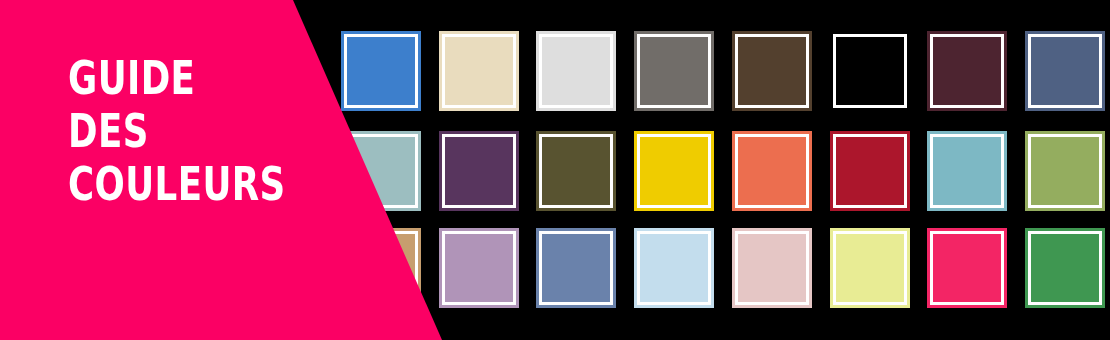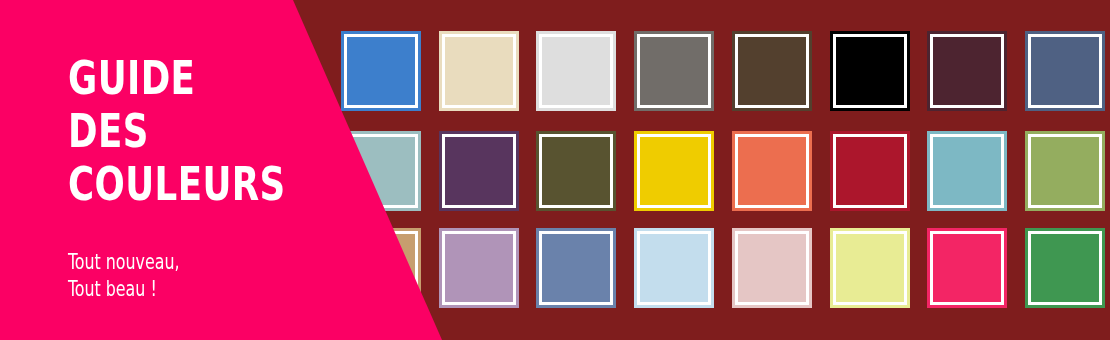--- a/index.html
+++ b/index.html
@@ -115,21 +115,21 @@
     position: absolute;
     left: 68px;
     top: 249px;
     z-index: 3;
     width: 300px;
   }
 </style>
 </head>
 <body>
 
-<div id="banner" style="background: #7f1d1d;">
+<div id="banner" style="background: #000000;">
 
   <div id="swatch-grid">
     <div class="swatch-row row-0">
         <div class="swatch" style="left: 0px; width: 80px; height: 80px; border-color: rgb(61, 127, 204); background: rgb(255, 255, 255);">
           <div class="swatch-inner" style="background: rgb(61, 127, 204);"></div>
         </div>
         <div class="swatch" style="left: 98px; width: 80px; height: 80px; border-color: rgb(233, 220, 190); background: rgb(255, 255, 255);">
           <div class="swatch-inner" style="background: rgb(233, 220, 190);"></div>
         </div>
         <div class="swatch" style="left: 195px; width: 80px; height: 80px; border-color: rgb(222, 222, 222); background: rgb(255, 255, 255);">
@@ -208,18 +208,14 @@
   <div id="pink-panel">
     <div class="shape" style="background: rgb(251, 0, 100); clip-path: polygon(0px 0px, 293px 0px, 442px 340px, 0px 340px);"></div>
   </div>
 
   <div id="banner-text">
     <div class="headline" style="color: rgb(255, 255, 255);">GUIDE</div>
     <div class="headline" style="color: rgb(255, 255, 255);">DES</div>
     <div class="headline" style="color: rgb(255, 255, 255);">COULEURS</div>
   </div>
 
-  <div id="subtitle-block">
-    <div class="subline" style="color: rgb(255, 255, 255);">Tout nouveau,</div>
-    <div class="subline" style="color: rgb(255, 255, 255);">Tout beau !</div>
-  </div>
 
 </div>
 
 </body></html>

